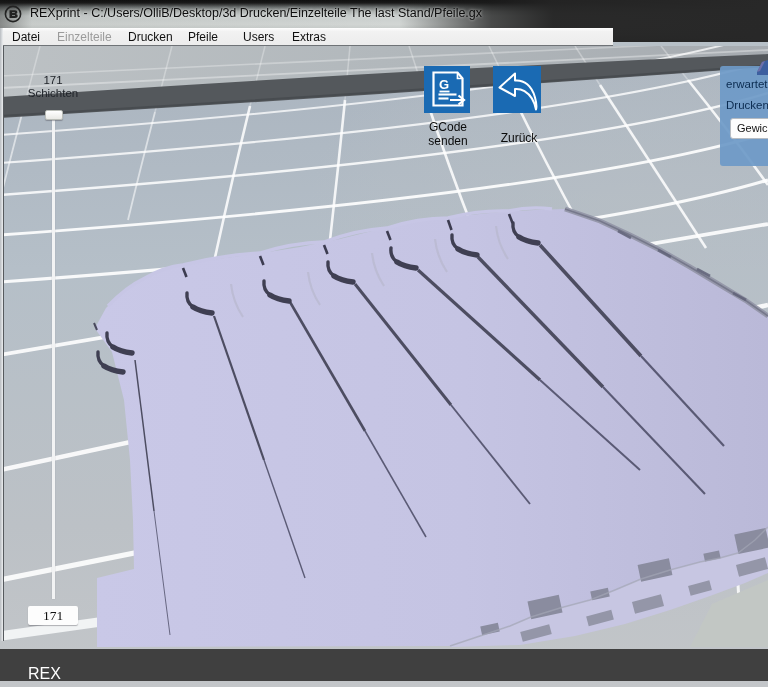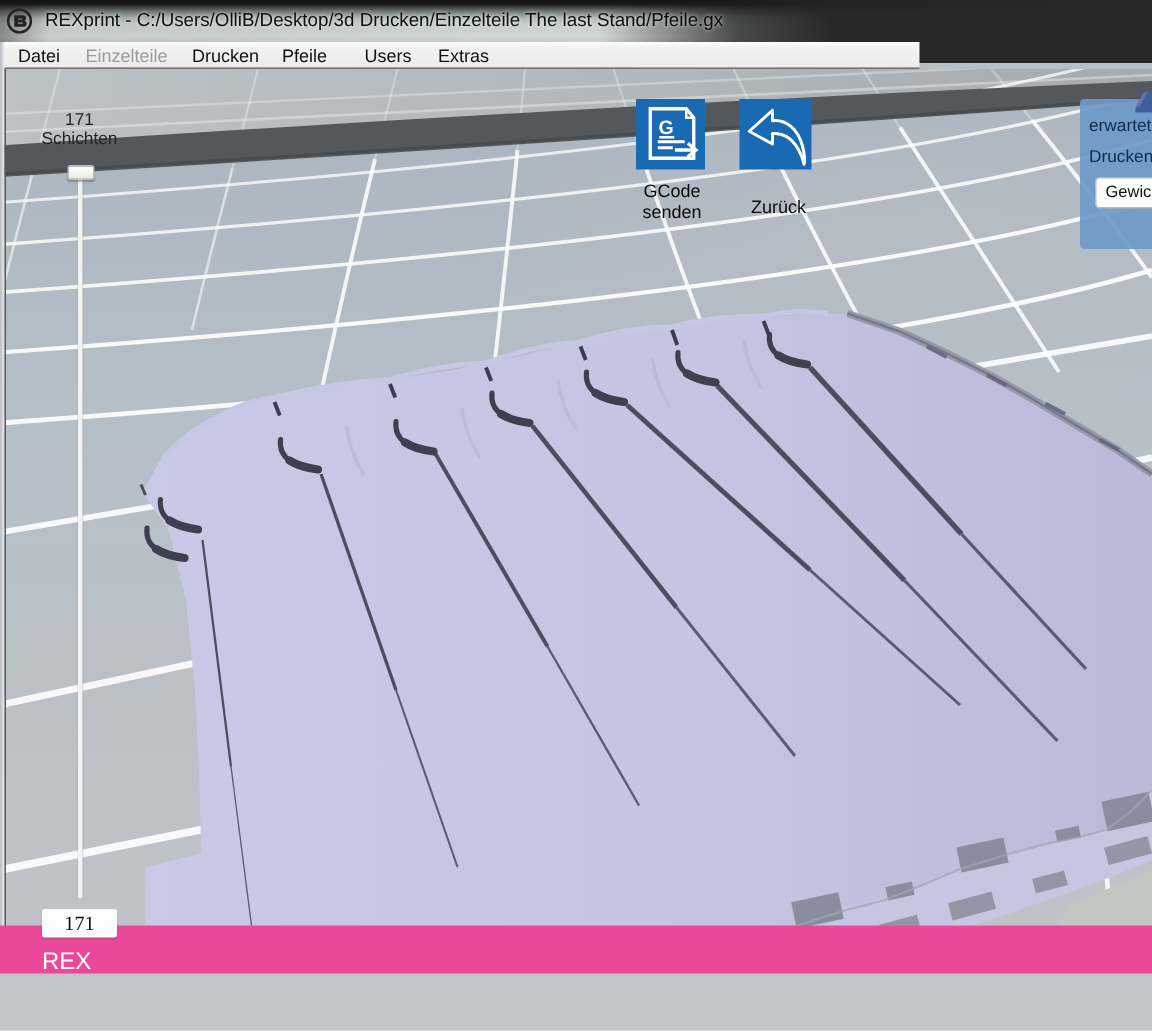--- a/index.html
+++ b/index.html
@@ -10,21 +10,21 @@
 #menubar span{position:absolute;top:2px}
 .btn{position:absolute;width:46px;height:47px;background:#1a6ab3}
 .lbl{position:absolute;font-size:12px;color:#0b0b0b;text-align:center;line-height:14px}
 #panel{position:absolute;left:720px;top:66px;width:48px;height:100px;background:rgba(110,154,199,0.93);border-radius:3px 0 0 3px}
 #panel .t{position:absolute;left:6px;font-size:11.5px;color:#0b2b50;white-space:nowrap}
 #gw{position:absolute;left:10px;top:52px;width:55px;height:21px;background:#fdfdfd;border:1px solid #b7bcc2;border-radius:3px;font-size:11px;color:#111;padding:3px 0 0 6px;box-sizing:border-box;white-space:nowrap}
 #sl-label{position:absolute;left:15px;top:74px;width:76px;text-align:center;font-size:11.5px;color:#20242a;line-height:13px}
 #sl-track{position:absolute;left:52px;top:117px;width:2.5px;height:482px;background:#f2f3f4;box-shadow:0 0 1px rgba(120,125,130,0.7)}
 #sl-handle{position:absolute;left:45px;top:110px;width:16px;height:8px;background:linear-gradient(#ffffff,#e9e9e5);border:1px solid #babdb7;border-radius:2px;box-shadow:0 1px 1px rgba(80,80,90,0.45)}
 #valbox{position:absolute;left:28px;top:606px;width:50px;height:19px;background:#fdfdfd;border-radius:2px;box-shadow:0 1px 1px rgba(90,90,100,0.45);font-family:"Liberation Serif",serif;font-size:13.5px;color:#111;text-align:center;line-height:19px}
-#bluebar{position:absolute;left:0;top:617px;width:768px;height:32px;background:#ec4899}
+#bluebar{position:absolute;left:0;top:649px;width:768px;height:32px;background:#404040}
 #bluebar .rex{position:absolute;left:28px;top:16px;font-size:16px;color:#fff}
 #frame{position:absolute;left:0;top:28px;width:3px;height:613px;background:linear-gradient(to right,#b8bcc0,#eceef0)}
 #frame2{position:absolute;left:3px;top:46px;width:1px;height:595px;background:#565a5e}
 </style></head><body>
 <div id="app">
 <div id="title">
 <svg width="18" height="18" style="position:absolute;left:4px;top:5px" viewBox="0 0 18 18">
  <circle cx="9" cy="9" r="7.6" fill="none" stroke="#232323" stroke-width="1.6"></circle>
  <path d="M 5.5 5.2 L 11 5.2 Q 13.4 5.2 13.4 7.2 Q 13.4 8.9 11.6 8.9 Q 13.8 8.9 13.8 11 Q 13.8 12.9 11 12.9 L 5.5 12.9 Z M 8 7.3 L 8 8 L 10.8 8 L 10.8 7.3 Z M 8 10 L 8 10.8 L 11 10.8 L 11 10 Z" fill="#232323"></path>
 </svg>

